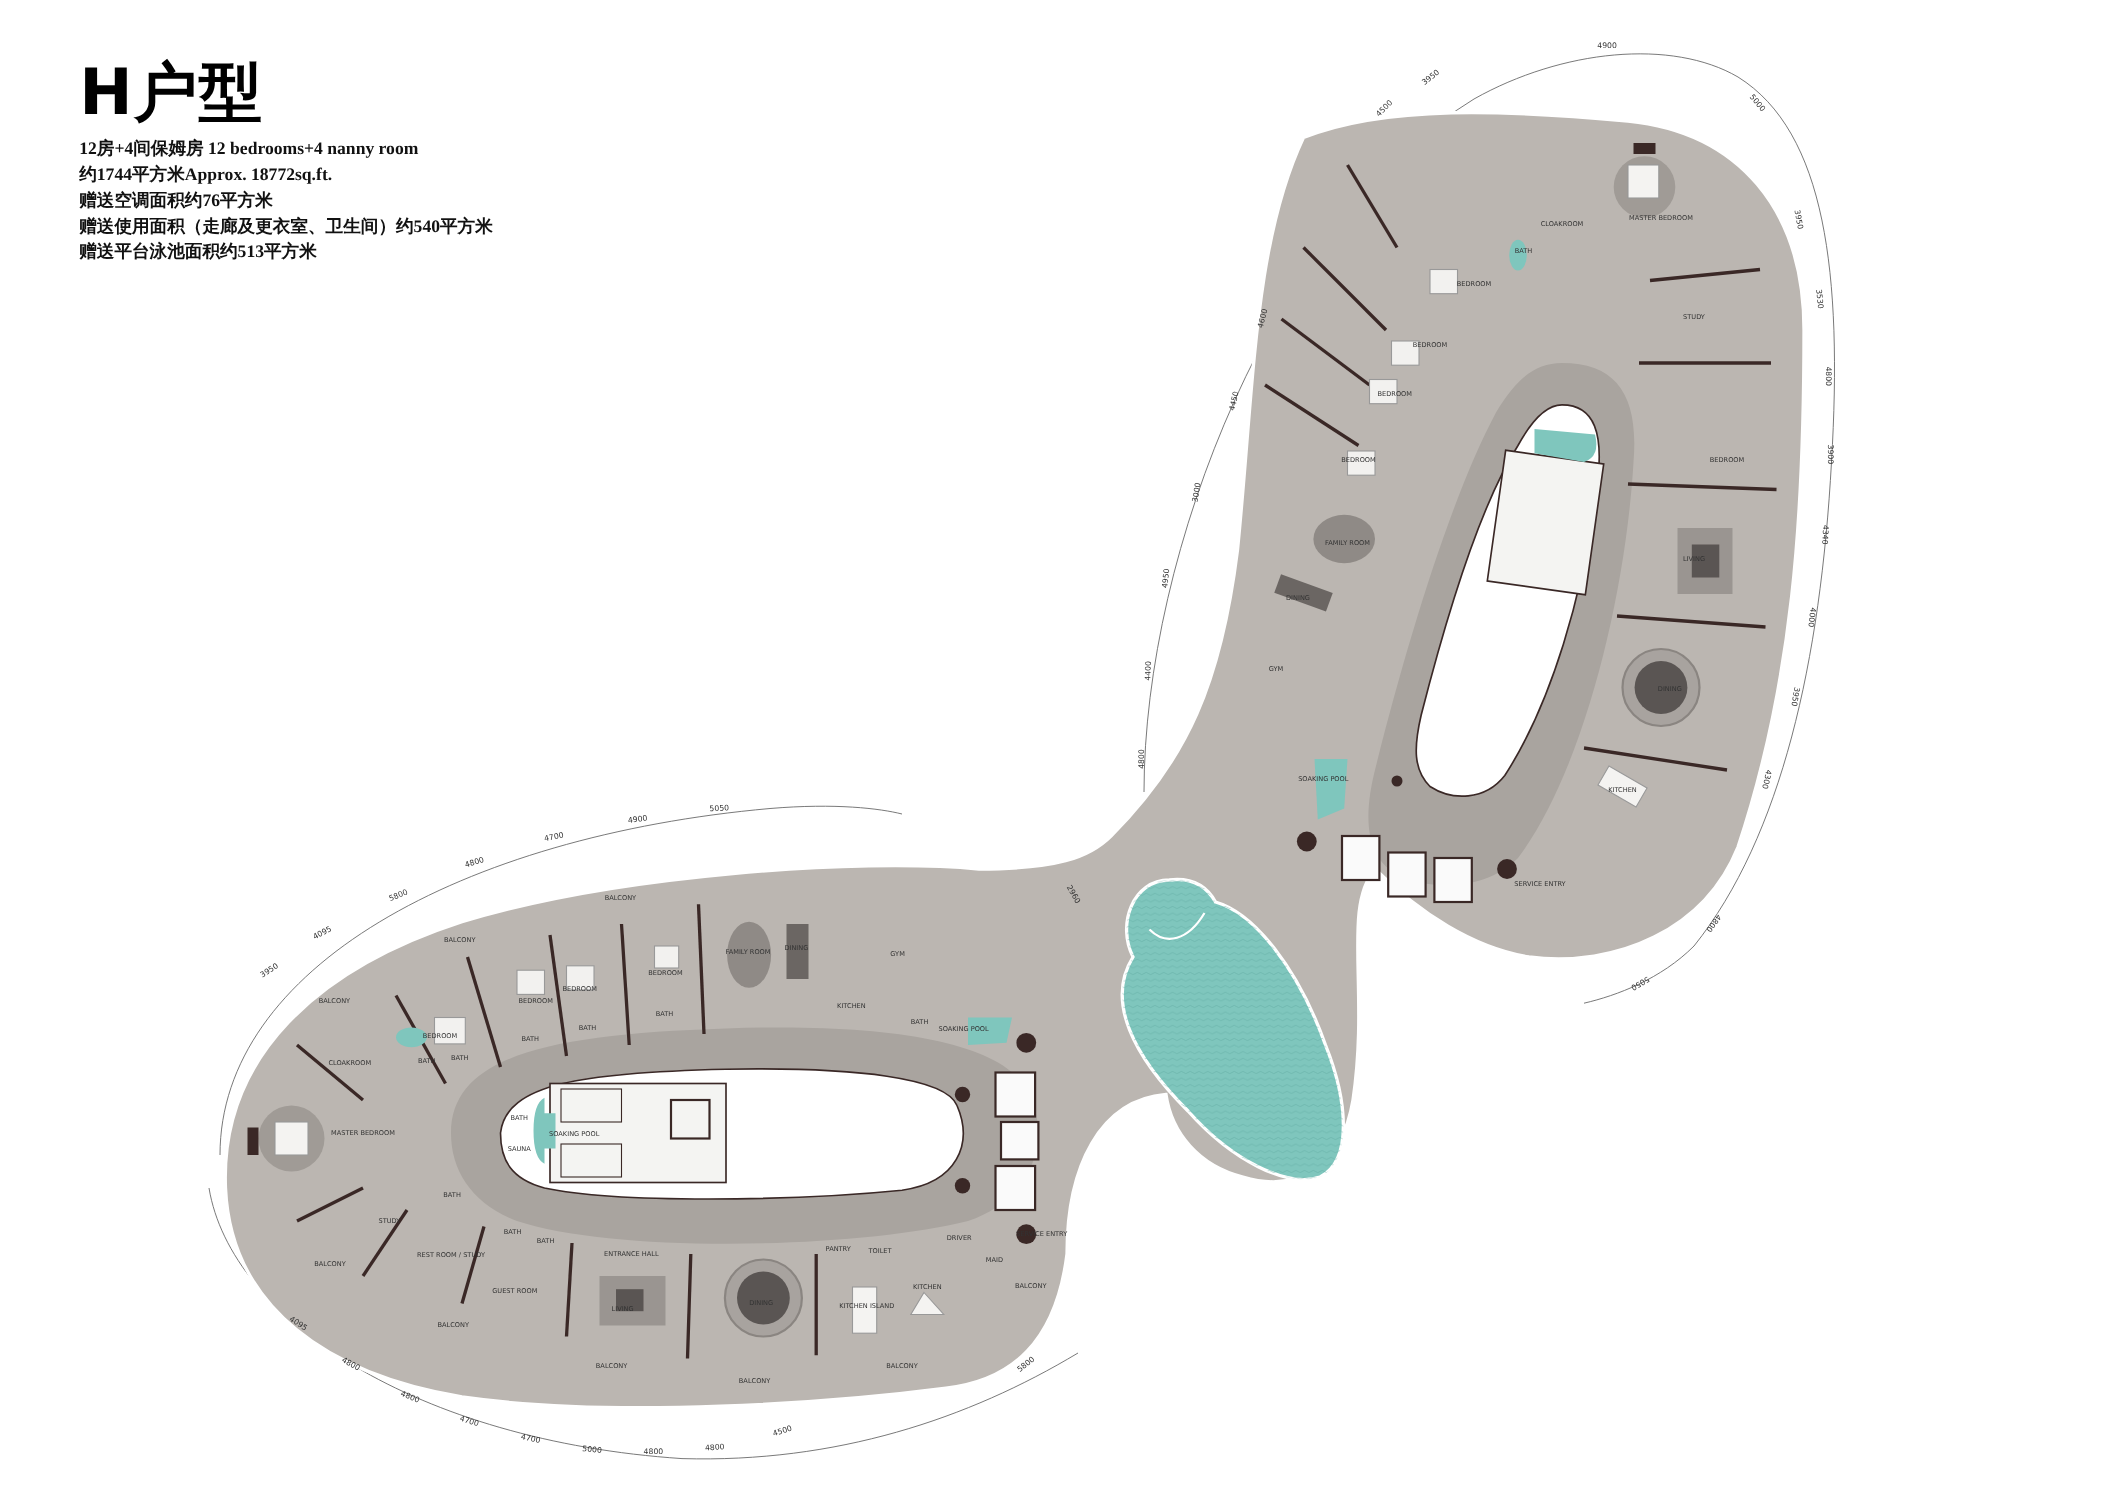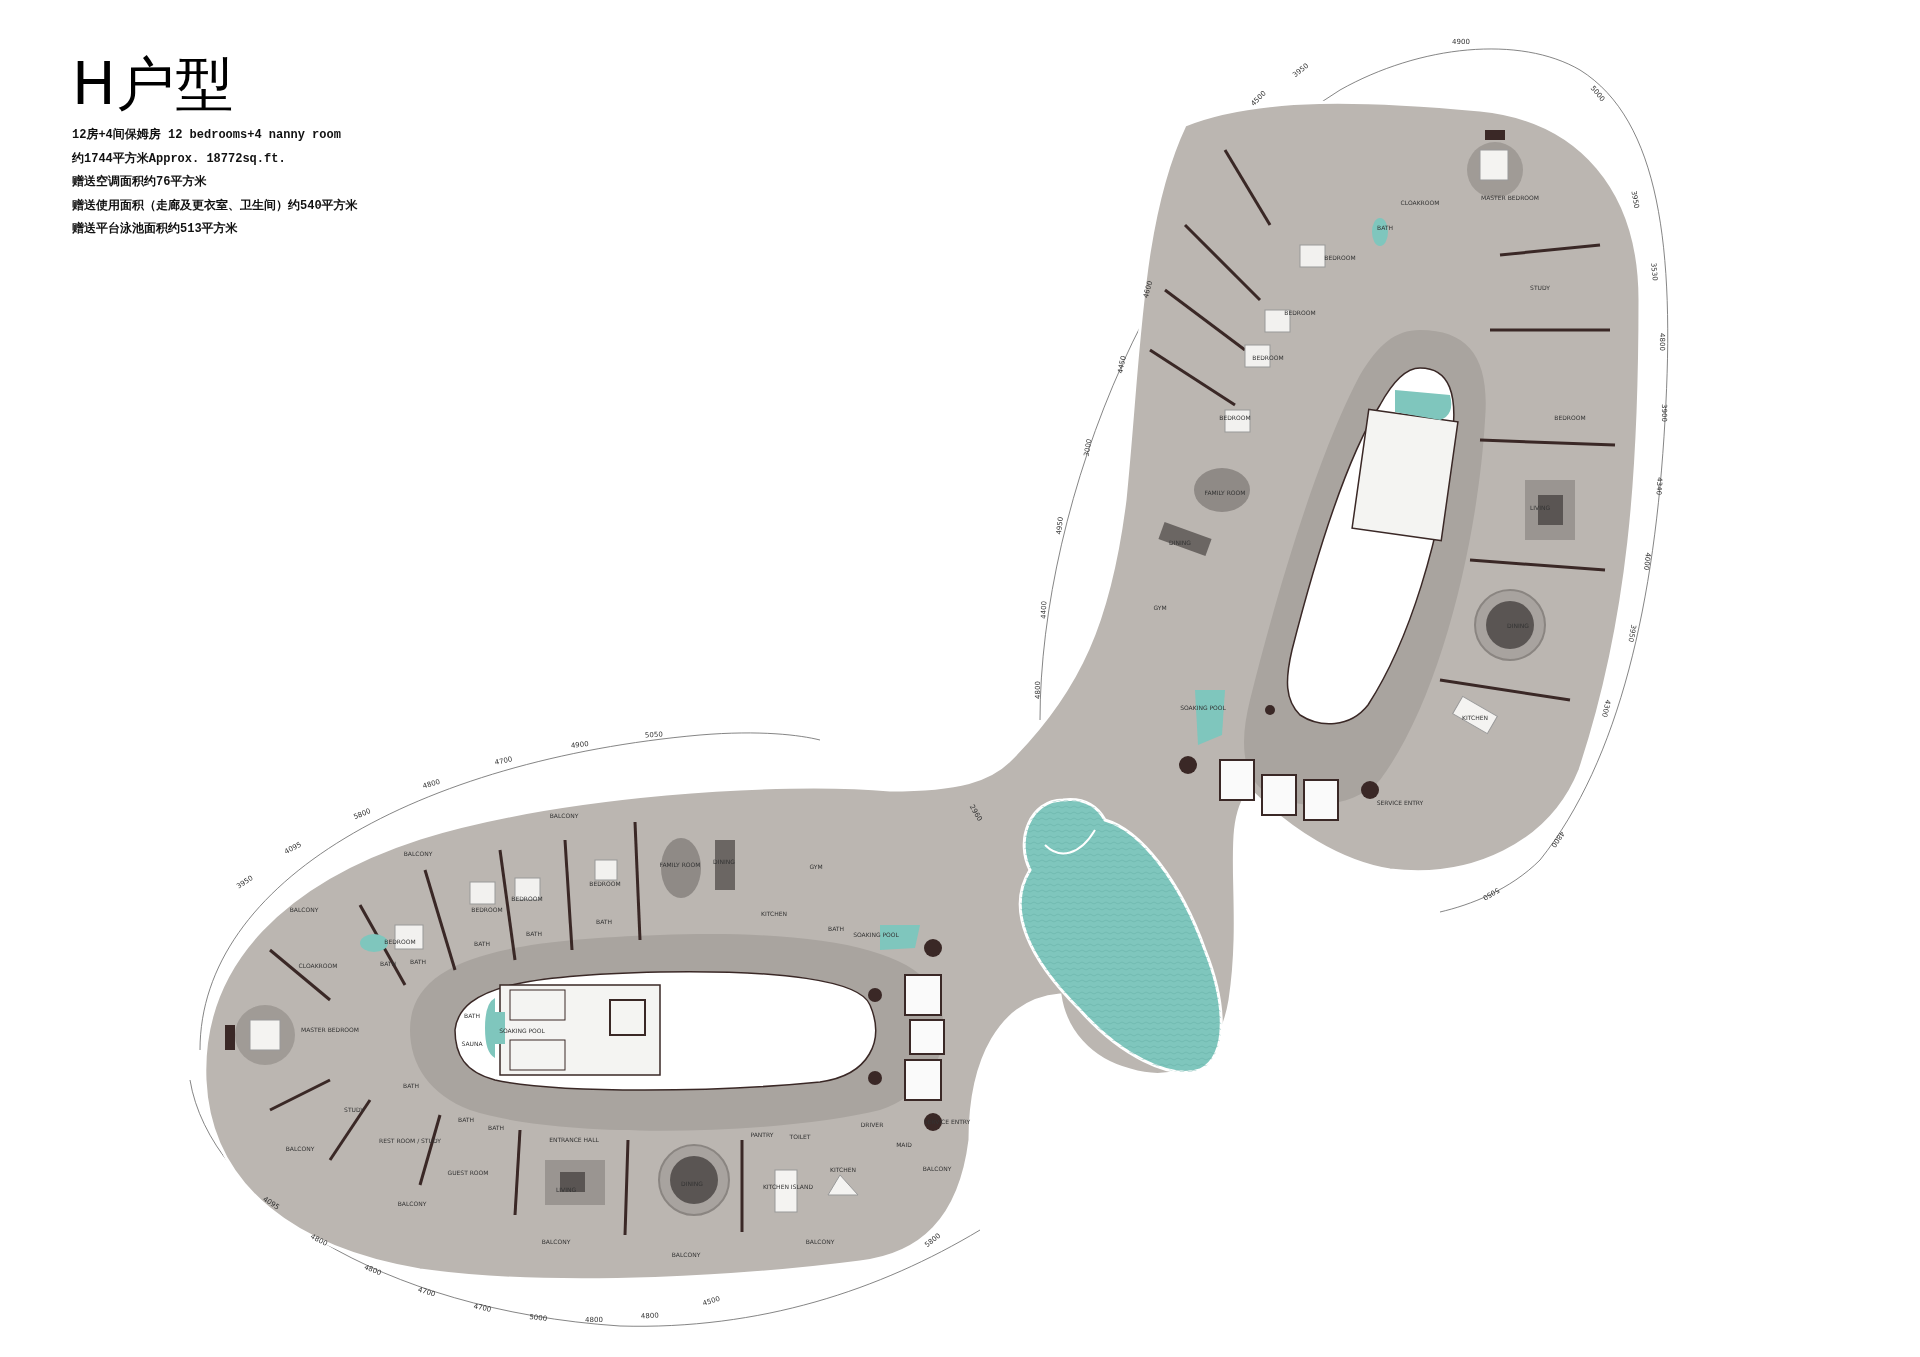--- a/index.html
+++ b/index.html
@@ -1,21 +1,21 @@
 <!DOCTYPE html>
 <html><head>
 <meta charset="utf-8">
 <style>
   html, body { margin:0; padding:0; background:#ffffff; }
   body { width:1920px; height:1357px; position:relative; overflow:hidden;
          font-family:"DejaVu Sans", sans-serif; }
   .header { position:absolute; left:72px; top:52px; }
-  .title { font-family:"DejaVu Sans", sans-serif; font-weight:normal; font-size:58px;
+  .title { font-family:"DejaVu Sans", sans-serif; font-weight:bold; font-size:58px;
            line-height:64px; color:#000; letter-spacing:1px; margin-bottom:8px; }
-  .spec-line { font-family:Liberation Mono, monospace; font-weight:bold; font-size:12px;
+  .spec-line { font-family:Liberation Serif, serif; font-weight:bold; font-size:16px;
                line-height:23.5px; color:#111; white-space:nowrap; }
   svg.plan { position:absolute; left:0; top:0; }
   .lbl { font-family:"DejaVu Sans", sans-serif; font-size:6px; fill:#333; text-anchor:middle; }
   .dim { font-family:"DejaVu Sans", sans-serif; font-size:7px; fill:#333; text-anchor:middle; }
 </style>
 </head>
 <body>
 
 <div class="header">
   <div class="title">H户型</div>

